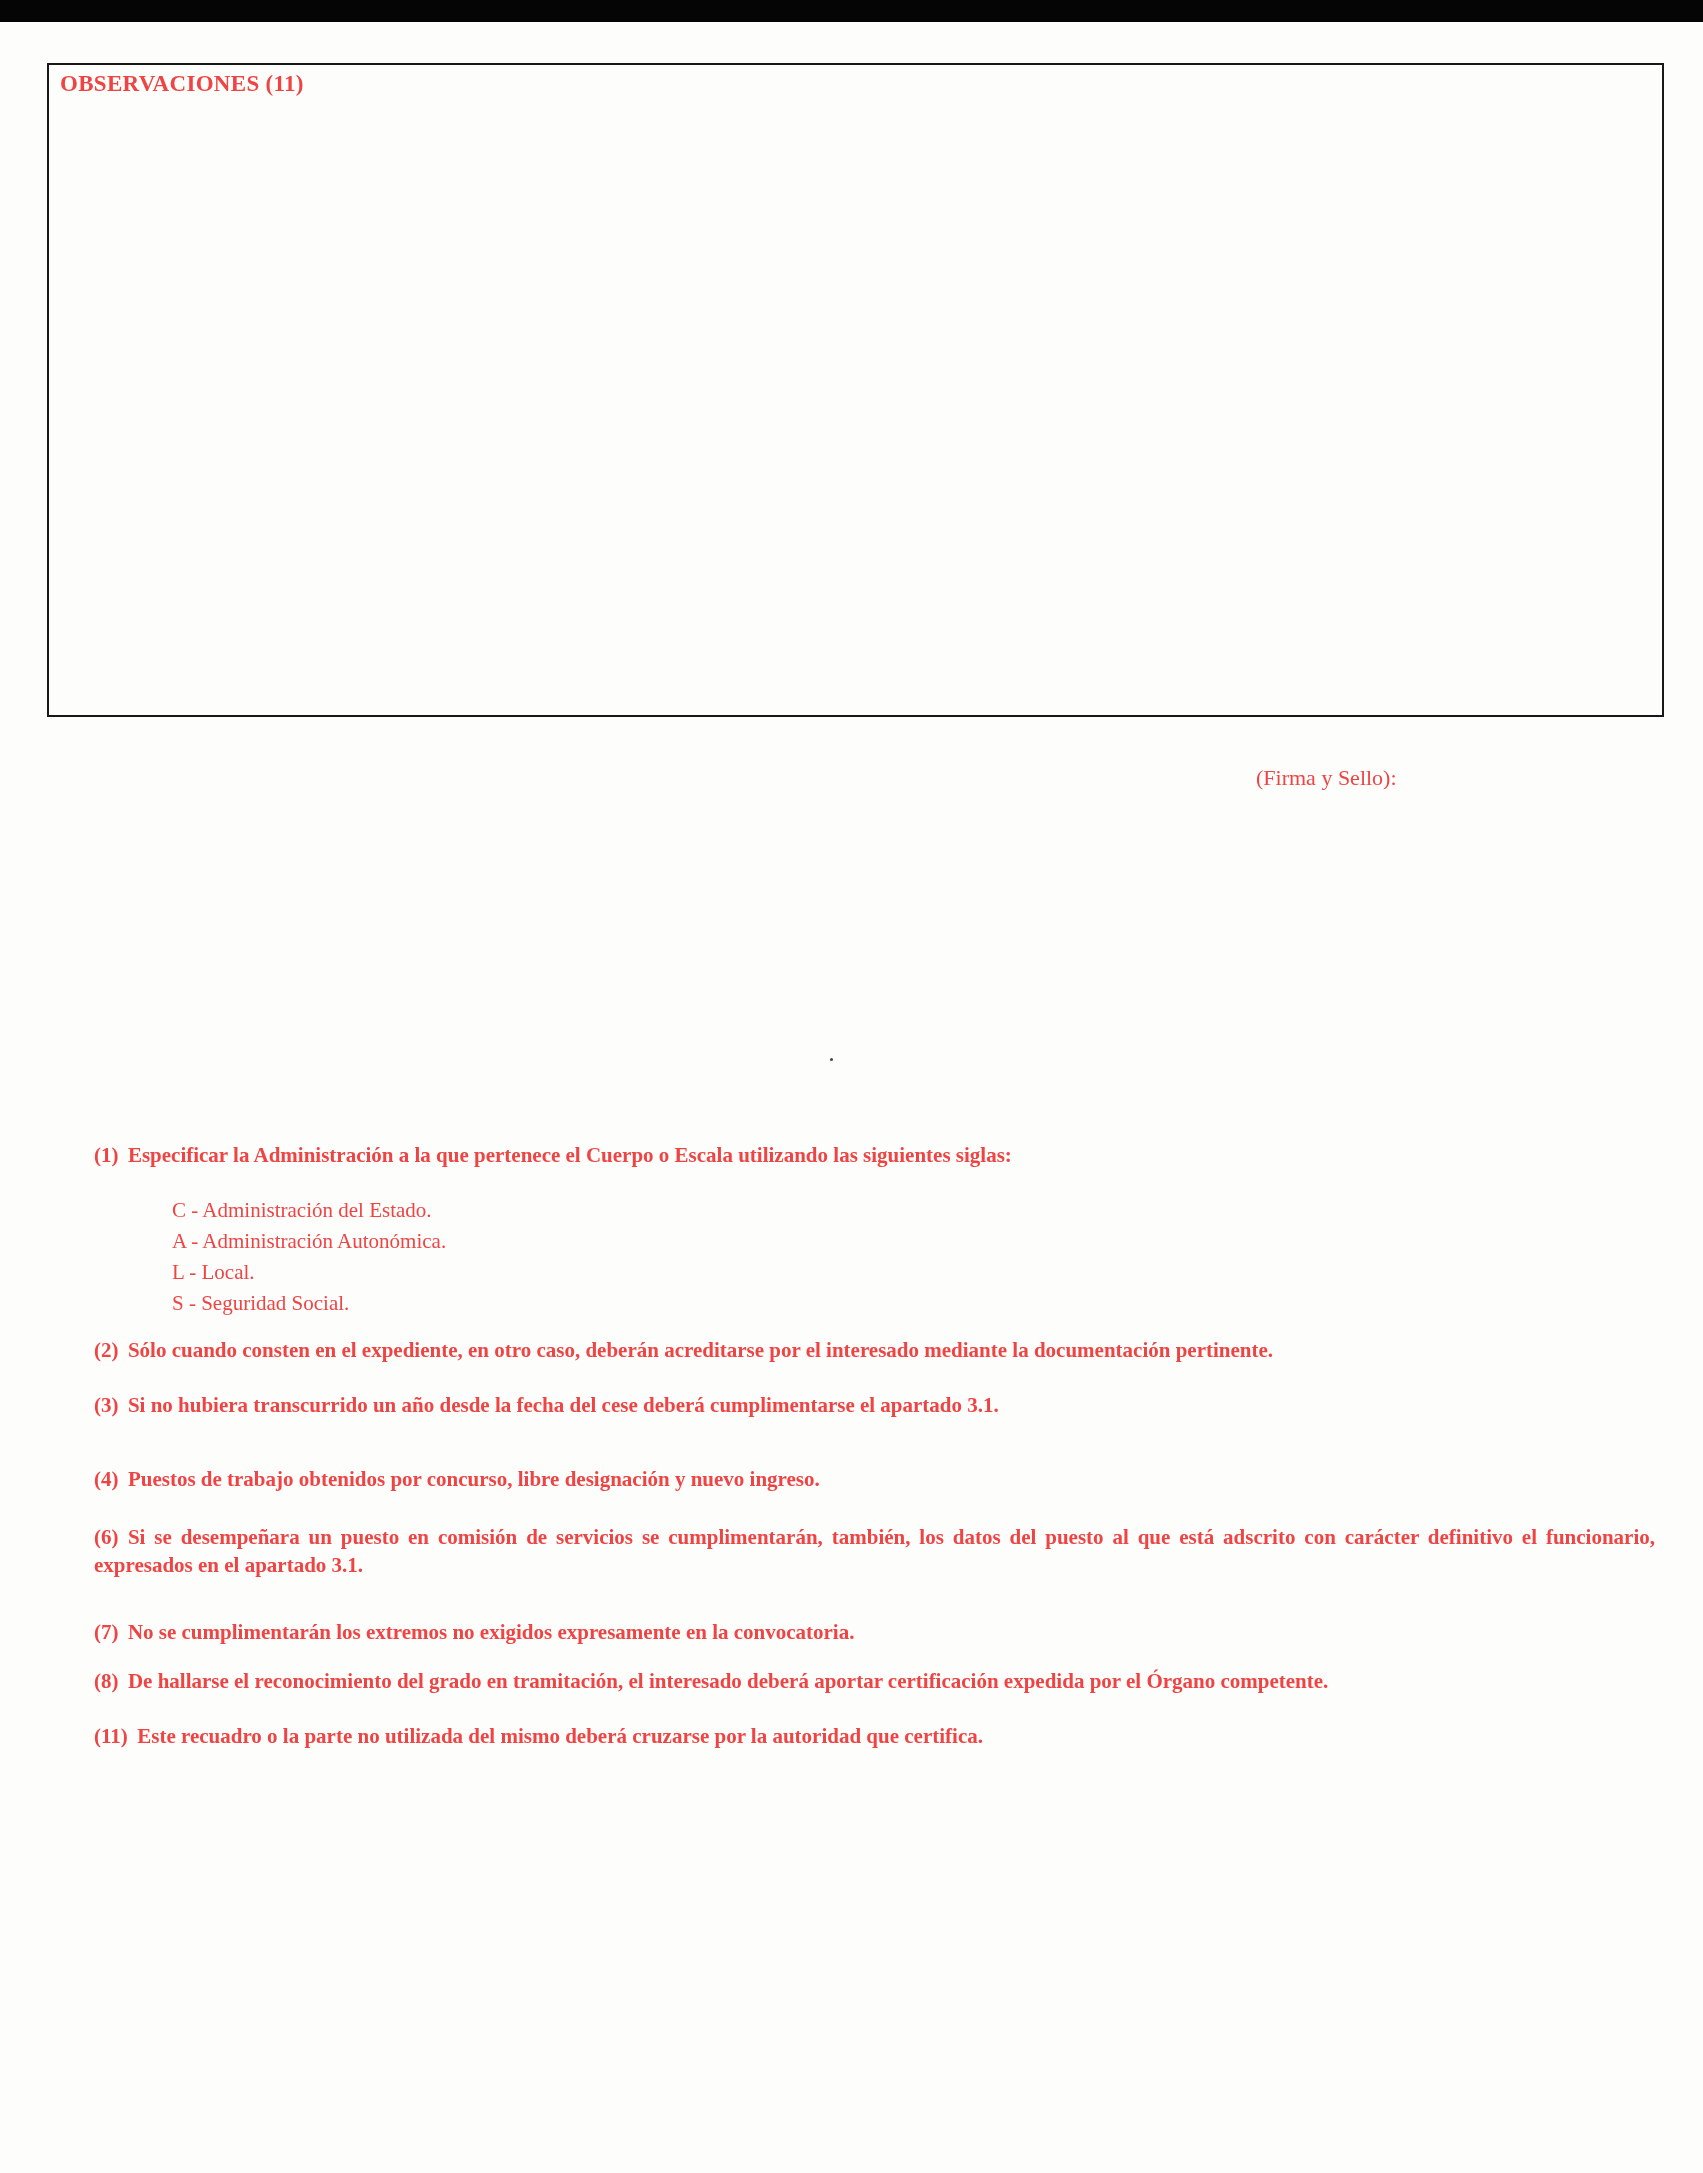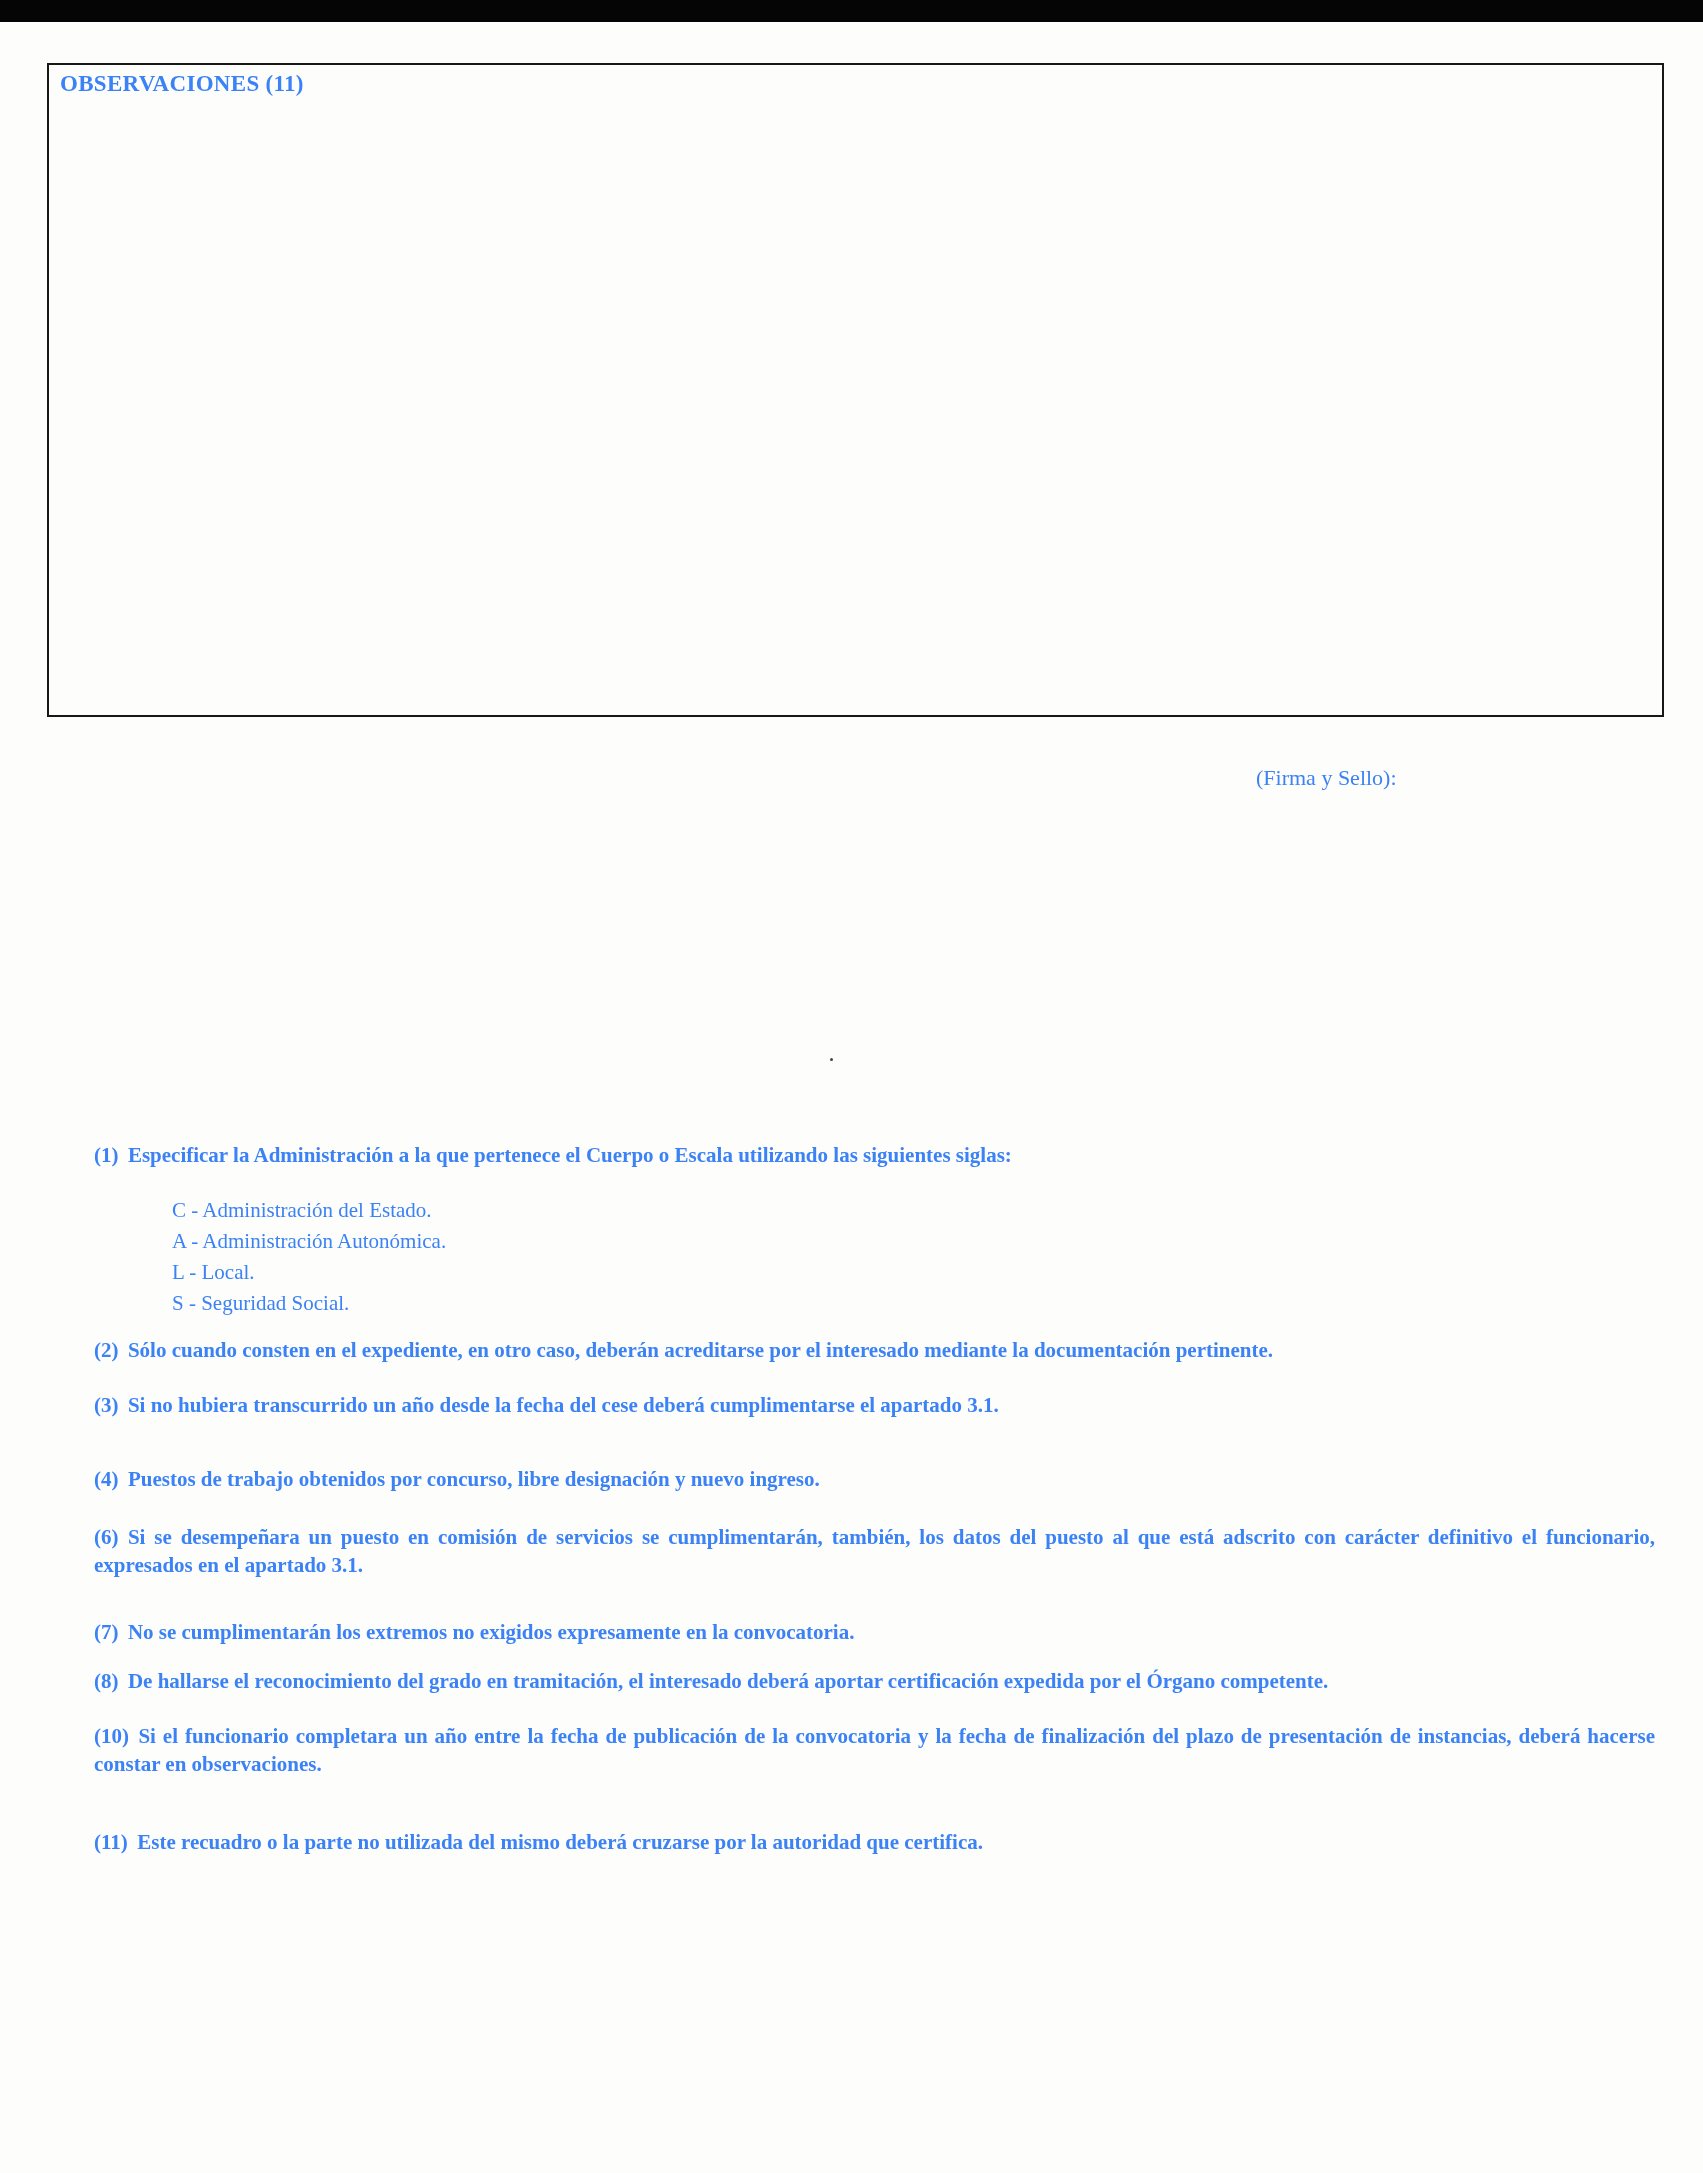--- a/index.html
+++ b/index.html
@@ -6,21 +6,21 @@
     margin: 0;
     padding: 0;
     background: #e8e8e8;
   }
   .page {
     position: relative;
     width: 1704px;
     height: 2174px;
     background: #fdfdfb;
     font-family: "Liberation Serif", serif;
-    color: #3b82f6;
+    color: #ef4444;
     overflow: hidden;
   }
   .top-scan-bar {
     position: absolute;
     top: 0;
     left: 0;
     width: 1704px;
     height: 22px;
     background: #050505;
   }
@@ -125,20 +125,19 @@
     <p class="note mb35"><span class="num">(4)</span><span>Puestos de trabajo obtenidos por concurso, libre designación y nuevo ingreso.</span></p>
 
 
     <p class="note mb46"><span class="num">(6)</span><span>Si se desempeñara un puesto en comisión de servicios se cumplimentarán, también, los datos del puesto al que está adscrito con carácter definitivo el funcionario, expresados en el apartado 3.1.</span></p>
 
     <p class="note mb25"><span class="num">(7)</span><span>No se cumplimentarán los extremos no exigidos expresamente en la convocatoria.</span></p>
 
     <p class="note mb32"><span class="num">(8)</span><span>De hallarse el reconocimiento del grado en tramitación, el interesado deberá aportar certificación expedida por el Órgano competente.</span></p>
 
 
-    <p class="note mb59"><span class="num">(10)</span><span>Si el funcionario completara un año entre la fecha de publicación de la convocatoria y la fecha de finalización del plazo de presentación de instancias, deberá hacerse constar en observaciones.</span></p>
 
     <p class="note"><span class="num">(11)</span><span>Este recuadro o la parte no utilizada del mismo deberá cruzarse por la autoridad que certifica.</span></p>
 
   </div>
 
 </div>
 
 
 </body></html>

